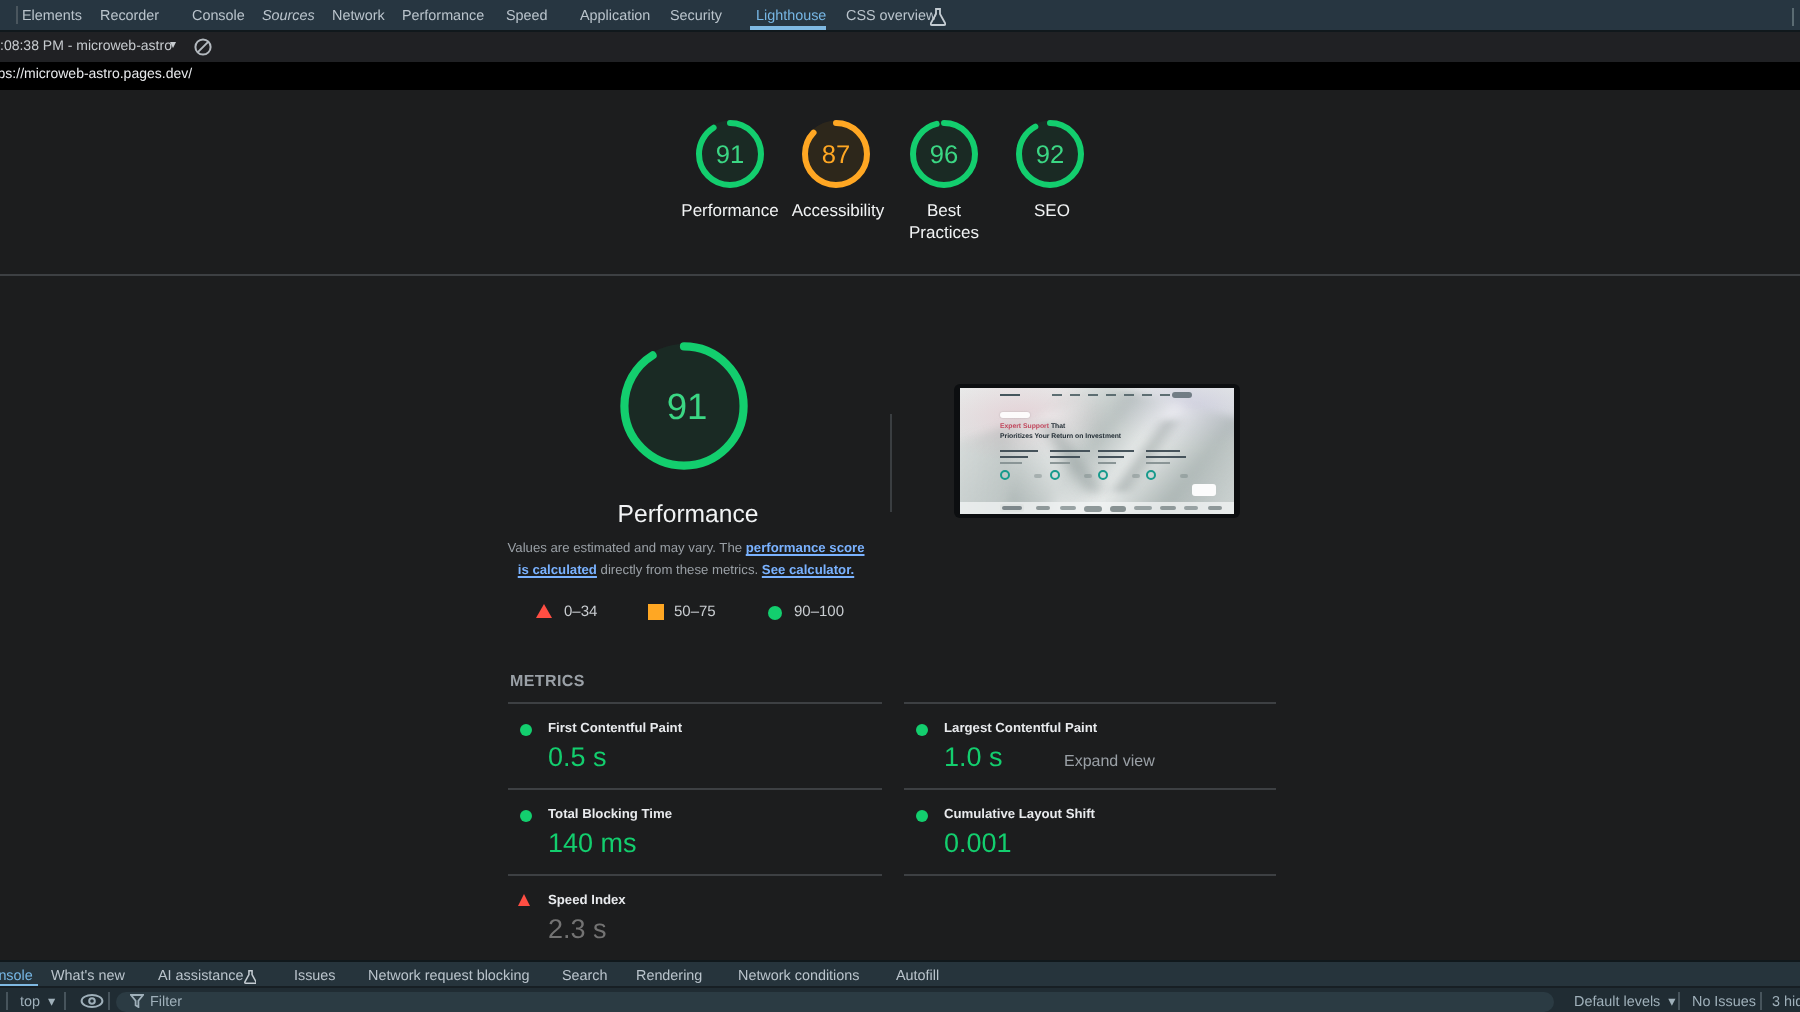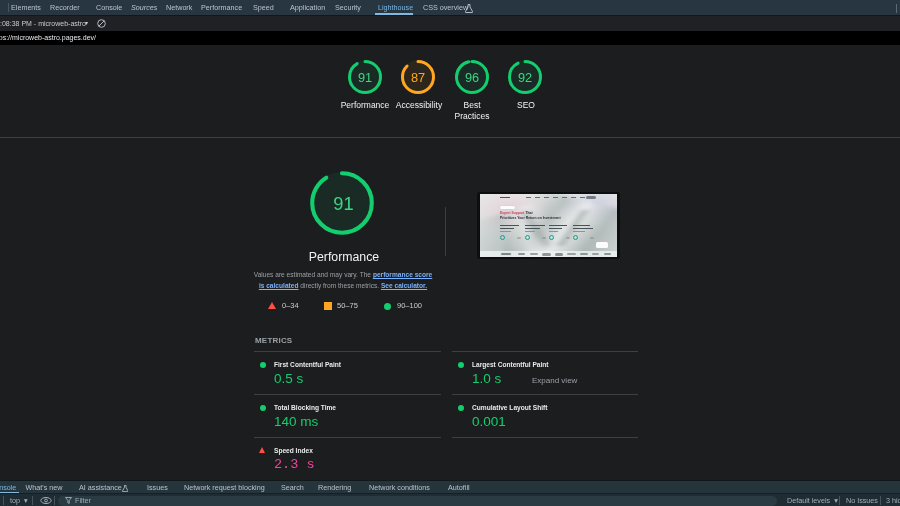--- a/index.html
+++ b/index.html
@@ -32,21 +32,21 @@
 #desc a { color:#7ab2ff; text-decoration:underline; font-weight:bold; }
 
 .legend { position:absolute; font-size:7.5px; color:#c9cdd1; }
 
 
 #metricsHdr { position:absolute; left:255px; top:291px; font-size:8px; letter-spacing:0.2px; color:#9aa0a6; font-weight:bold; }
 #expand { position:absolute; left:532px; top:291px; width:100px; text-align:left; font-size:8px; color:#9aa0a6;margin-top:40px; }
 .mlabel { position:absolute; font-size:6.6px; font-weight:bold; color:#e8eaed; white-space:nowrap; }
 .mval { position:absolute; font-size:13.5px; white-space:nowrap; }
 .mval.g { color:#13ce6e; }
-.mval.r { color:#ec4899;font-family:Liberation Mono, monospace; }
+.mval.r { color:#737373; }
 .mdot { position:absolute; width:6px; height:6px; border-radius:50%; background:#13ce6e; }
 .mtri { position:absolute; width:0; height:0; border-left:4px solid transparent; border-right:4px solid transparent; border-bottom:7px solid #ff4e43; }
 
 
 #drawer { position:absolute; left:0; top:480px; width:900px; height:13px; background:#26343c; border-top:1px solid #10181c; }
 #drawer .tab { position:absolute; top:0; height:13px; line-height:13px; font-size:7.2px; color:#bac4cc; white-space:nowrap; }
 #drawer .tab.active { color:#77b7e5; }
 #statusbar { position:absolute; left:0; top:493px; width:900px; height:13px; background:#202c33; border-top:1px solid #171f24; }
 #statusbar .itm { position:absolute; top:0; height:13px; line-height:13px; font-size:7.2px; color:#9fb0ba; white-space:nowrap; }
 .vsep { position:absolute; top:2px; width:1px; height:9px; background:#47545c; }

